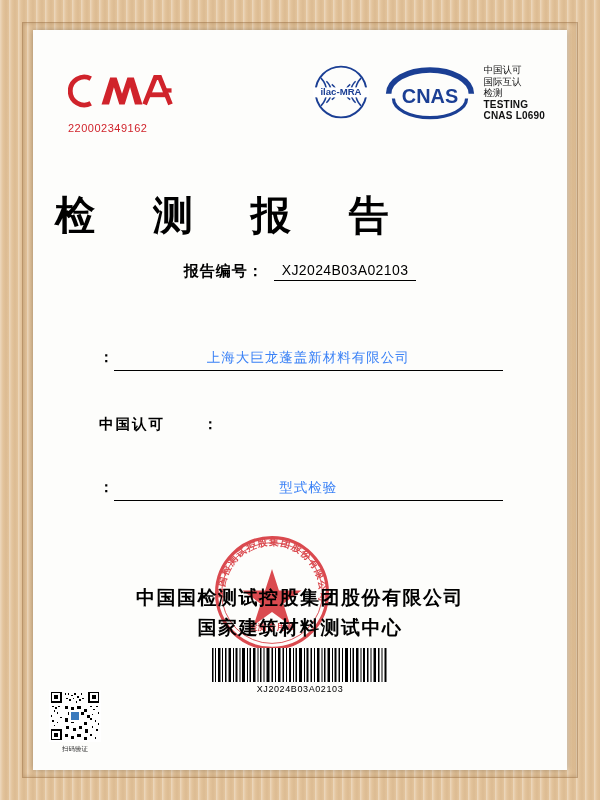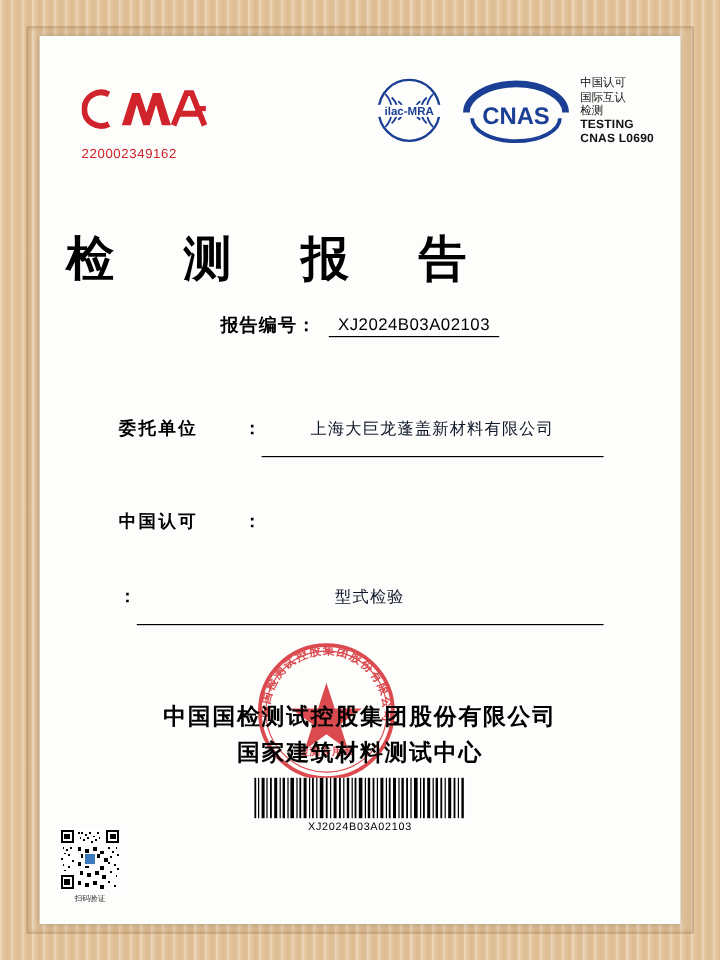--- a/index.html
+++ b/index.html
@@ -155,23 +155,23 @@
     font-family: "DejaVu Serif", serif;
     font-weight: bold;
     font-size: 14.5px;
   }
   .field-value {
     flex: 1 1 auto;
     border-bottom: 1px solid #000;
     text-align: center;
     font-family: Liberation Serif, serif;
     font-size: 13.5px;
-    padding-bottom: 13px;
+    padding-bottom: 3px;
     letter-spacing: 1px;
-    color: #0f172a;
+    color: #3b82f6;
   }
 
   
   .issuer {
     position: absolute;
     top: 552px;
     left: 0; right: 0;
     text-align: center;
     font-family: "DejaVu Serif", serif;
     font-weight: bold;
@@ -286,21 +286,20 @@
 
     <div class="title">检 测 报 告</div>
 
     <div class="report-no">
       <span class="lbl">报告编号：</span>
       <span class="val">XJ2024B03A02103</span>
     </div>
 
     <div class="fields">
       <div class="field-row">
-        <span class="field-label">委托单位</span>
         <span class="field-colon">：</span>
         <span class="field-value">上海大巨龙蓬盖新材料有限公司</span>
       </div>
       <div class="field-row">
         <span class="field-label">中国认可</span>
         <span class="field-colon">：</span>
       </div>
       <div class="field-row">
         <span class="field-colon">：</span>
         <span class="field-value">型式检验</span>

